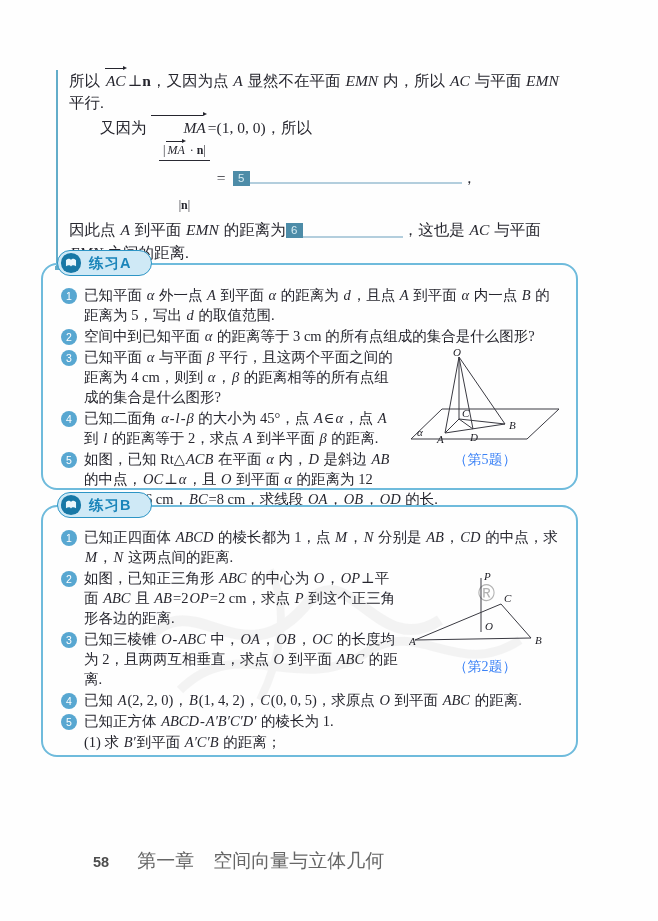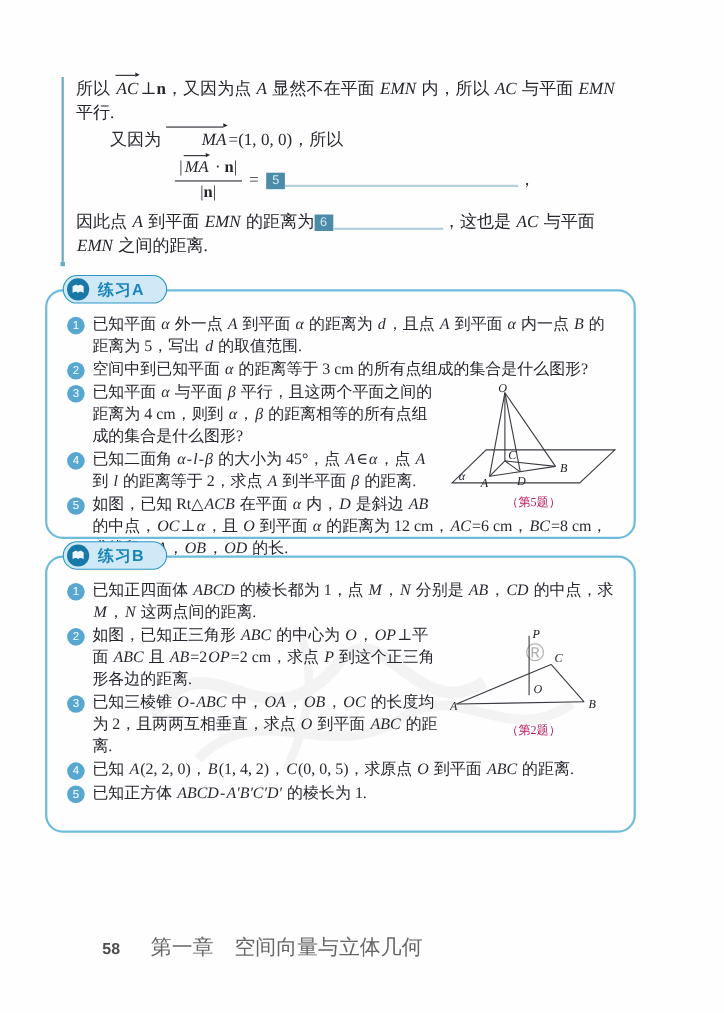--- a/index.html
+++ b/index.html
@@ -18,21 +18,21 @@
   .solution p{margin:0 0 2px 0;}
   .indent{text-indent:31px;}
   .mi{font-family:"Liberation Serif","DejaVu Serif",serif;}
   i.mi{padding:0 1px;}
   .vec{font-style:italic;position:relative;display:inline-block;padding:0 2px;}
   .vec::before{content:"";position:absolute;left:1px;right:5px;top:-2px;border-top:1.2px solid #26262e;}
   .vec::after{content:"";position:absolute;right:-1px;top:-4.5px;width:0;height:0;
               border:2.2px solid transparent;border-left:4.5px solid #26262e;}
 
   .formula{display:flex;align-items:center;margin:4px 0 6px 90px;}
-  .frac{display:inline-flex;flex-direction:column;align-items:center;font-size:15px;line-height:1.25;}
+  .frac{display:inline-flex;flex-direction:column;align-items:center;font-size:12px;line-height:1.25;gap:36px;}
   .frac .num{padding:0 4px 2px;border-bottom:1.3px solid #2a2a33;}
   .frac .den{padding-top:1px;}
   .eq{margin:0 7px;}
   .blank-tag{display:inline-block;min-width:13px;text-align:center;background:#4d8ca8;color:#d5ecf3;
              font-size:11.5px;line-height:15px;padding:0 2px;font-family:"Liberation Sans",sans-serif;
              vertical-align:1px;}
   .fill-line{display:inline-block;height:10px;border-bottom:2px solid #b3cedd;vertical-align:-3px;}
   .fl-a{width:212px;}
   .fl-b{width:100px;}
 
@@ -50,21 +50,21 @@
 
   .problems{font-size:14.5px;line-height:1.38;}
   .problem{position:relative;padding-left:23px;margin-bottom:1px;}
   .pnum{position:absolute;left:0;top:2.5px;width:16px;height:16px;border-radius:50%;
         background:#58a7d1;color:#ffffff;font-size:10.5px;line-height:16px;text-align:center;
         font-family:"Liberation Sans",sans-serif;}
   .sub{margin-top:1px;}
 
   .fig{float:right;width:158px;margin:2px 0 2px 8px;text-align:center;}
   .fig svg{display:block;margin:0 auto;}
-  .fig figcaption{margin-top:1px;font-size:11px;color:#be185d;}
+  .fig figcaption{margin-top:1px;font-size:14px;color:#3b82f6;}
   .fig text{font-size:11px;font-style:italic;font-family:"Liberation Serif","DejaVu Serif",serif;fill:#1d1d24;}
   .fig path,.fig line,.fig polyline,.fig polygon{stroke:#3a3a42;fill:none;stroke-width:1;}
 
   
   .footer{position:absolute;left:55px;top:848px;display:flex;align-items:baseline;gap:28px;}
   .pageno{font-family:"Liberation Sans",sans-serif;font-weight:bold;font-size:14.5px;color:#4d4d4d;margin-left:38px;}
   .chapter{font-size:19px;color:#666666;}
 </style>
 </head>
 <body>
@@ -182,20 +182,21 @@
         <div class="ptext">已知三棱锥 <i class="mi">O</i>-<i class="mi">ABC</i> 中，<i class="mi">OA</i>，<i class="mi">OB</i>，<i class="mi">OC</i> 的长度均为 2，且两两互相垂直，求点 <i class="mi">O</i> 到平面 <i class="mi">ABC</i> 的距离.</div>
       </div>
       <div class="problem">
         <span class="pnum">4</span>
         <div class="ptext">已知 <i class="mi">A</i>(2, 2, 0)，<i class="mi">B</i>(1, 4, 2)，<i class="mi">C</i>(0, 0, 5)，求原点 <i class="mi">O</i> 到平面 <i class="mi">ABC</i> 的距离.</div>
       </div>
       <div class="problem">
         <span class="pnum">5</span>
         <div class="ptext">
           <div>已知正方体 <i class="mi">ABCD</i>-<i class="mi">A′B′C′D′</i> 的棱长为 1.</div>
+          <div class="sub">(1) 求 <i class="mi">B′</i>到平面 <i class="mi">A′C′B</i> 的距离；</div>
         </div>
       </div>
     </div>
   </section>
 
   <footer class="footer">
     <span class="pageno">58</span>
     <span class="chapter">第一章　空间向量与立体几何</span>
   </footer>
 

